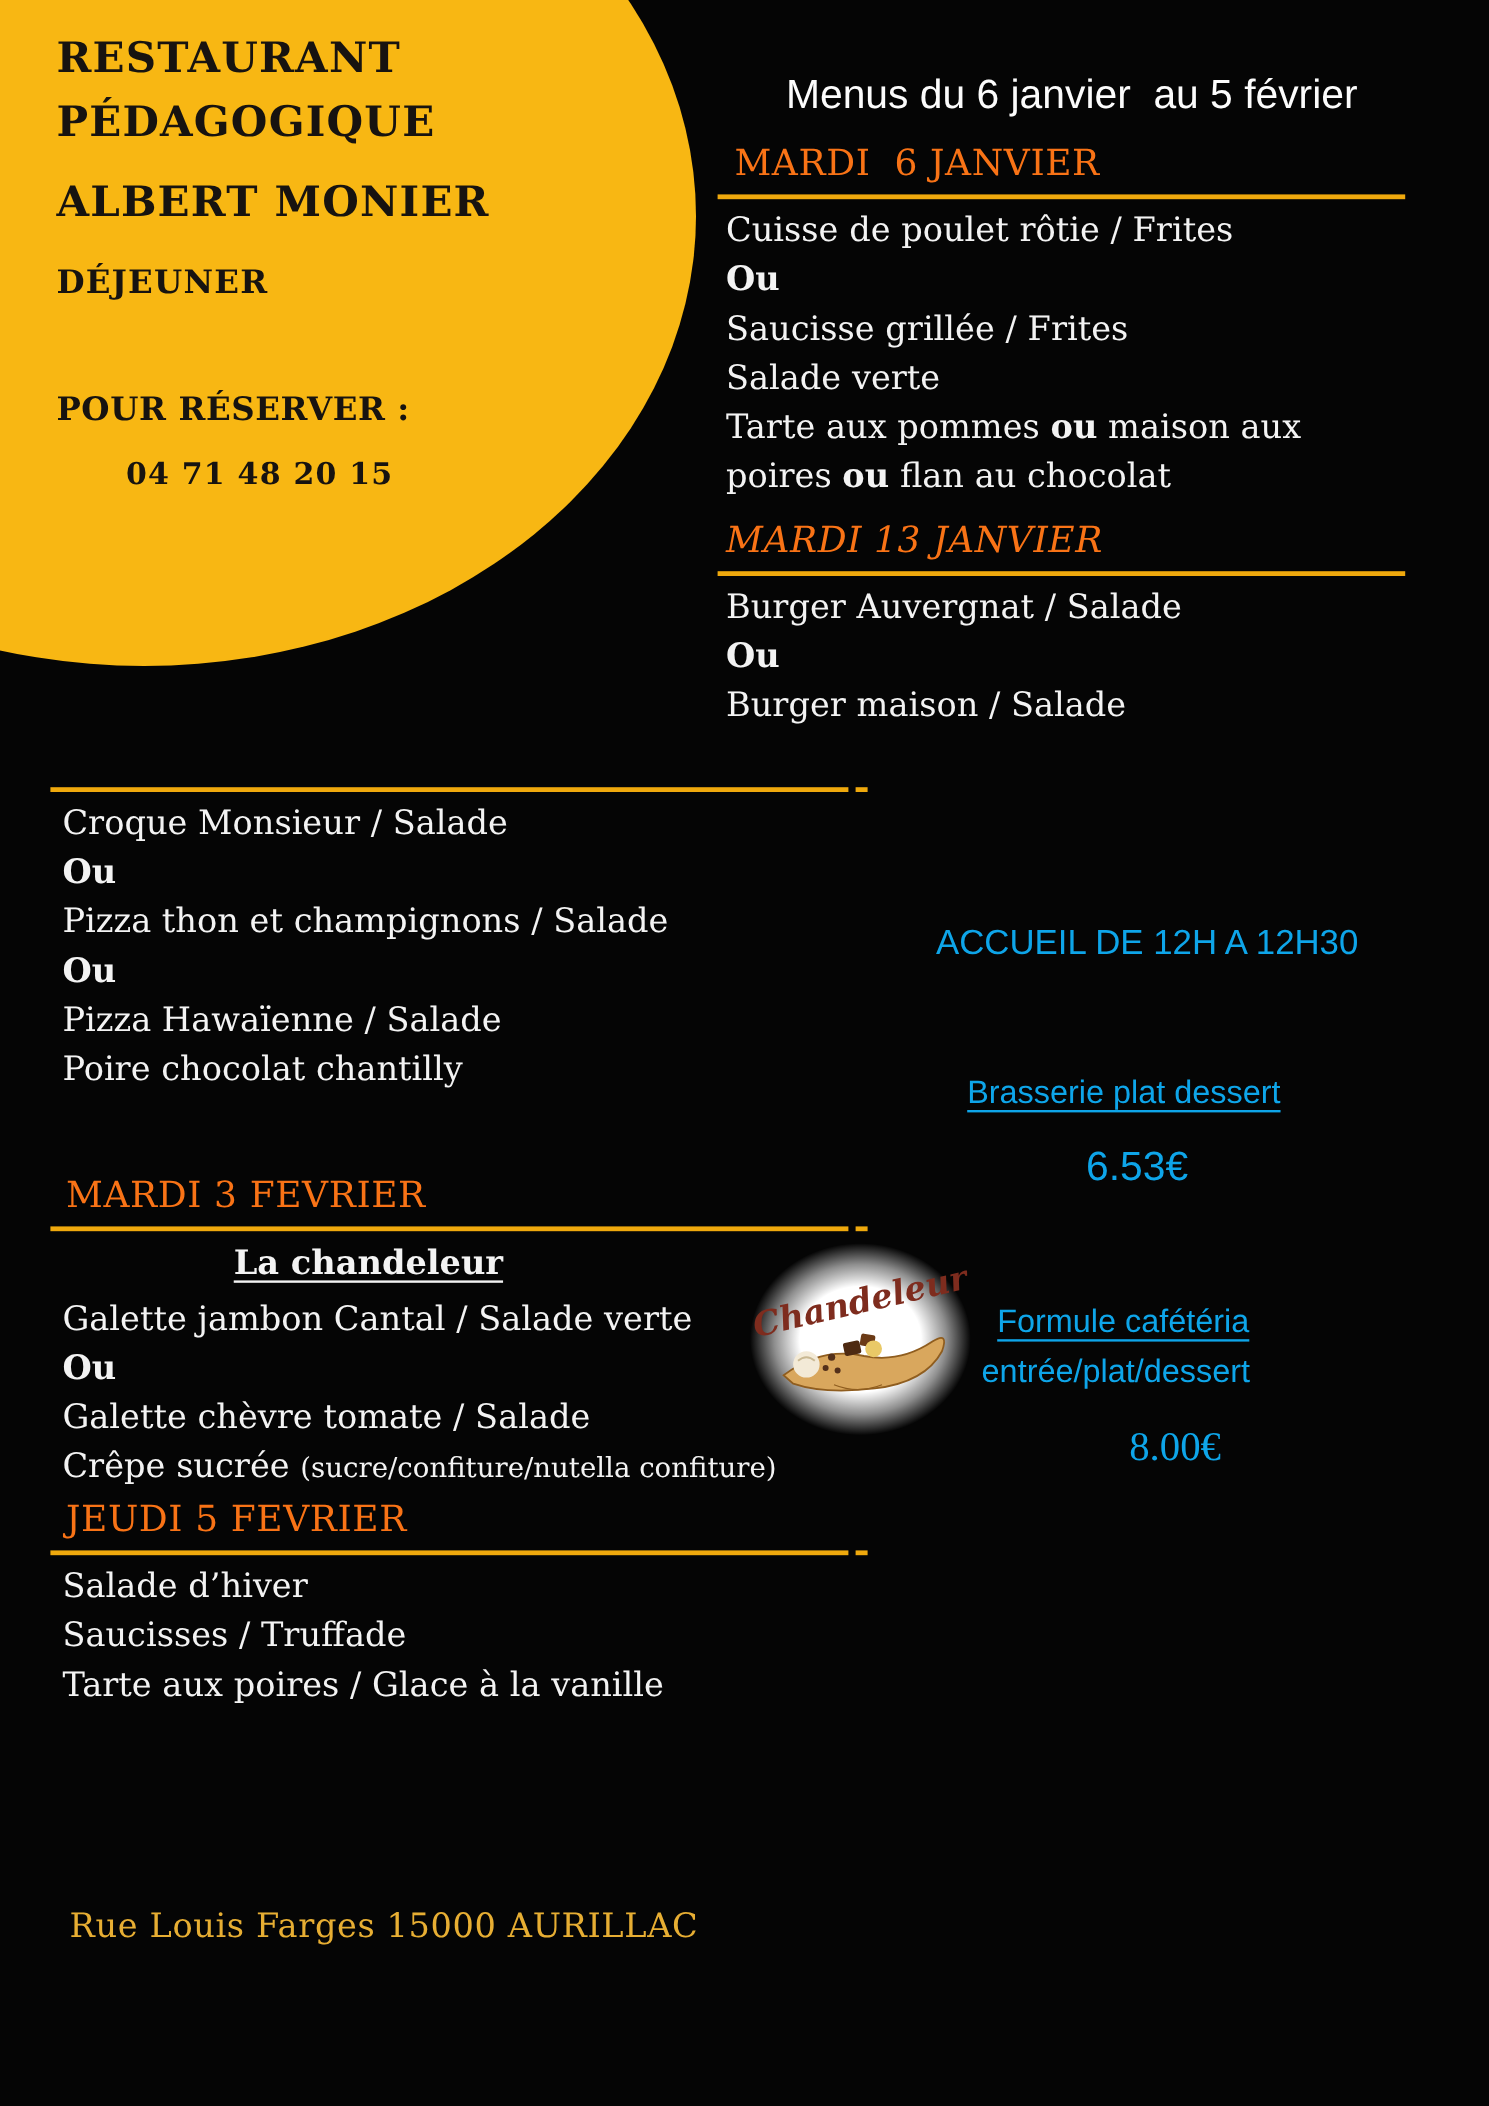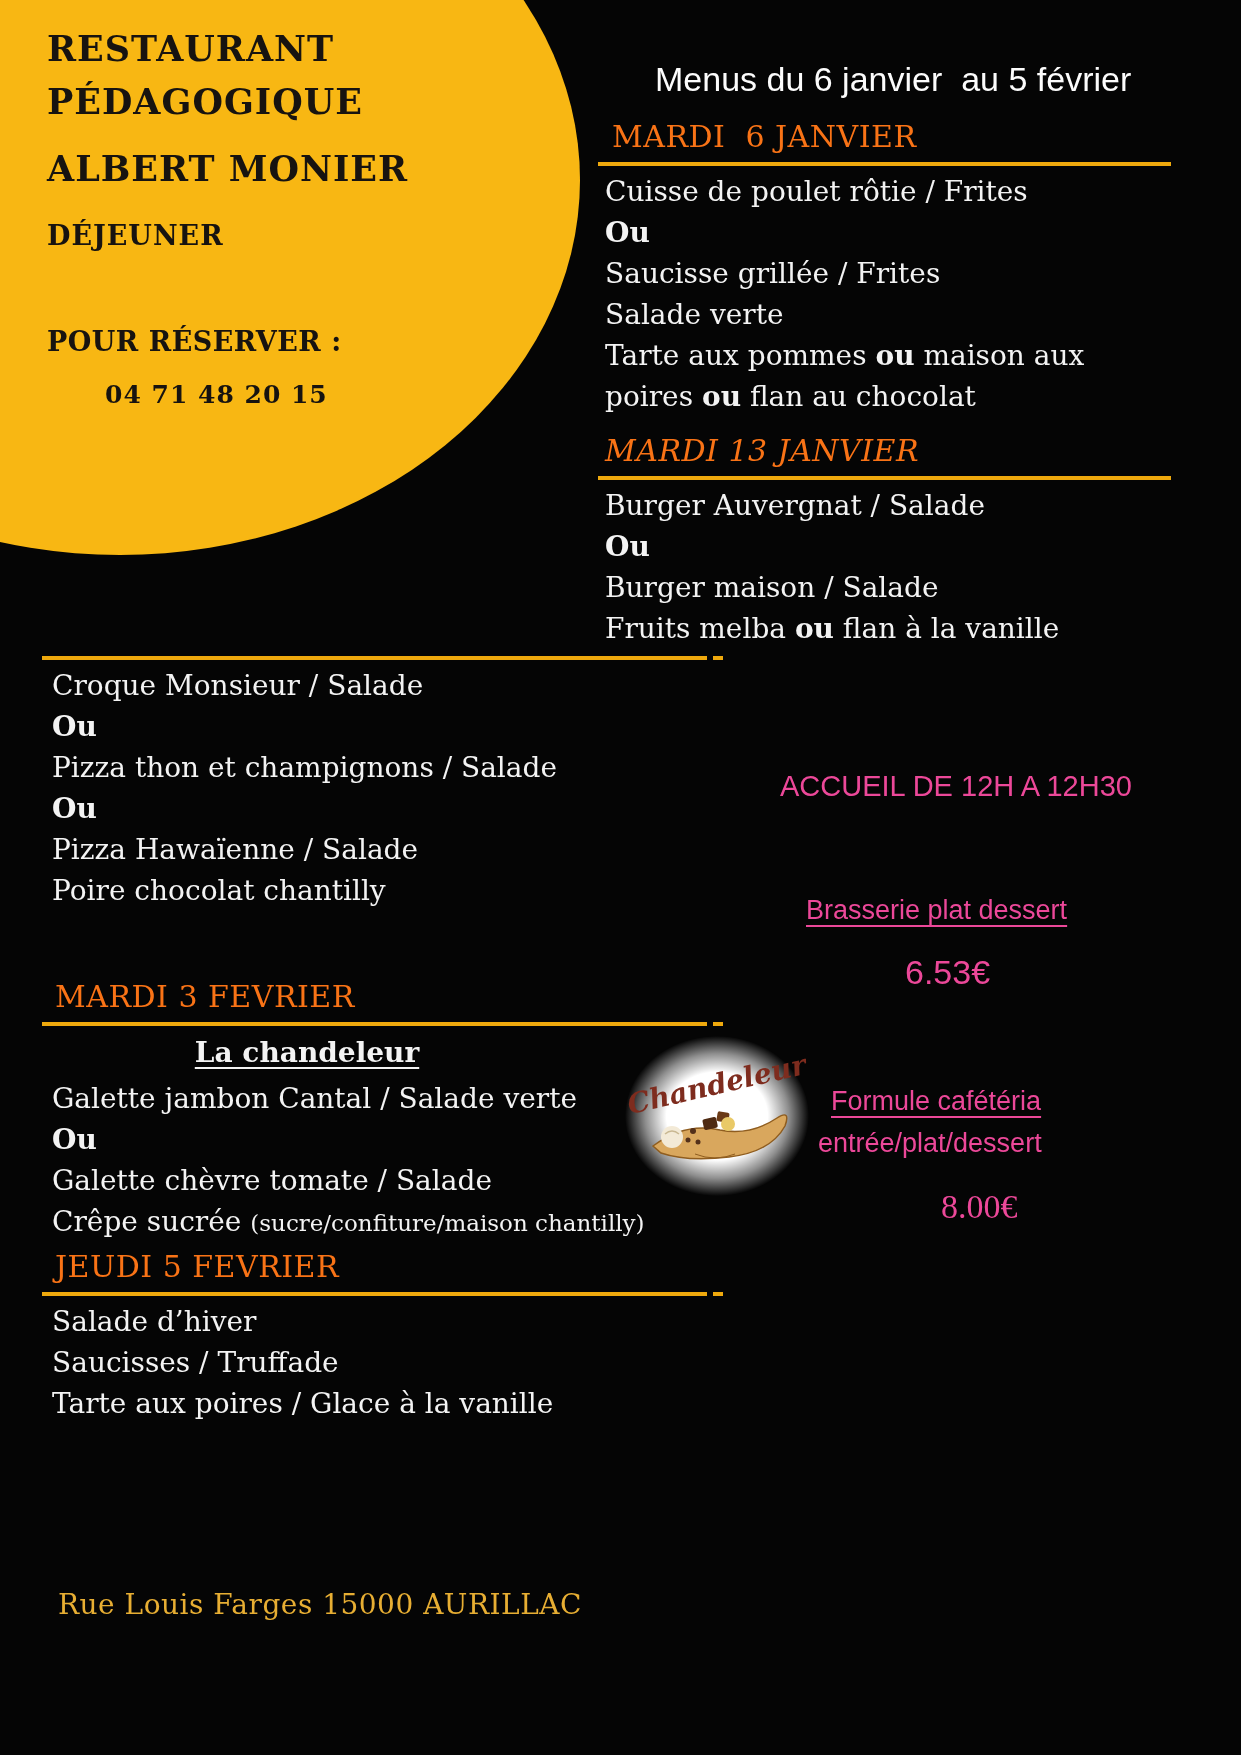--- a/index.html
+++ b/index.html
@@ -55,21 +55,21 @@
             color:#F3F3F3;padding-top:6px;}
   .subtitle-text{font-weight:bold;text-decoration:underline;text-underline-offset:5px;
             text-decoration-thickness:2px;}
 
   .s5{left:42px;top:1246px;width:680px;}
   .s5 .sec-h{padding-left:13px;}
   .s5 .rule{width:665px;}
   .s5 .items{padding-left:10px;}
 
   
-  .gold-sans{position:absolute;font-family:"Liberation Sans",sans-serif;color:#ec4899;text-align:right;}
+  .gold-sans{position:absolute;font-family:"Liberation Sans",sans-serif;color:#0ea5e9;text-align:right;}
   .accueil{left:780px;top:770px;font-size:29px;}
   .offer{font-size:27px;text-decoration:underline;text-underline-offset:6px;text-decoration-thickness:2px;}
   .brasserie{left:806px;top:895px;}
   .formule{left:831px;top:1086px;}
   .detail{left:818px;top:1128px;font-size:27px;}
   .price{font-size:34px;}
   .price1{left:905px;top:953px;}
   .price2{left:941px;top:1188px;font-family:Liberation Serif, serif;}
 
   
@@ -108,21 +108,20 @@
     </div>
   </section>
 
   <section class="menu-section s2">
     <h2 class="sec-h">MARDI 13 JANVIER</h2>
     <div class="rule"></div>
     <div class="items">
       <p class="line"><span>Burger Auvergnat / Salade</span></p>
       <p class="line"><span class="b">Ou</span></p>
       <p class="line"><span>Burger maison / Salade</span></p>
-      <p class="line"><span>Fruits melba </span><span class="b">ou</span><span> flan à la vanille</span></p>
     </div>
   </section>
 
   <section class="menu-section s3">
     <div class="rule dash"></div>
     <div class="items">
       <p class="line"><span>Croque Monsieur / Salade</span></p>
       <p class="line"><span class="b">Ou</span></p>
       <p class="line"><span>Pizza thon et champignons / Salade</span></p>
       <p class="line"><span class="b">Ou</span></p>
@@ -132,21 +131,21 @@
   </section>
 
   <section class="menu-section s4">
     <h2 class="sec-h">MARDI 3 FEVRIER</h2>
     <div class="rule dash"></div>
     <p class="subtitle"><span class="subtitle-text">La chandeleur</span></p>
     <div class="items">
       <p class="line"><span>Galette jambon Cantal / Salade verte</span></p>
       <p class="line"><span class="b">Ou</span></p>
       <p class="line"><span>Galette chèvre tomate / Salade</span></p>
-      <p class="line"><span>Crêpe sucrée </span><span class="sm">(sucre/confiture/maison chantilly)</span></p>
+      <p class="line"><span>Crêpe sucrée </span><span class="sm">(sucre/confiture/nutella confiture)</span></p>
     </div>
   </section>
 
   <section class="menu-section s5">
     <h2 class="sec-h">JEUDI 5 FEVRIER</h2>
     <div class="rule dash"></div>
     <div class="items">
       <p class="line"><span>Salade d’hiver</span></p>
       <p class="line"><span>Saucisses / Truffade</span></p>
       <p class="line"><span>Tarte aux poires / Glace à la vanille</span></p>

